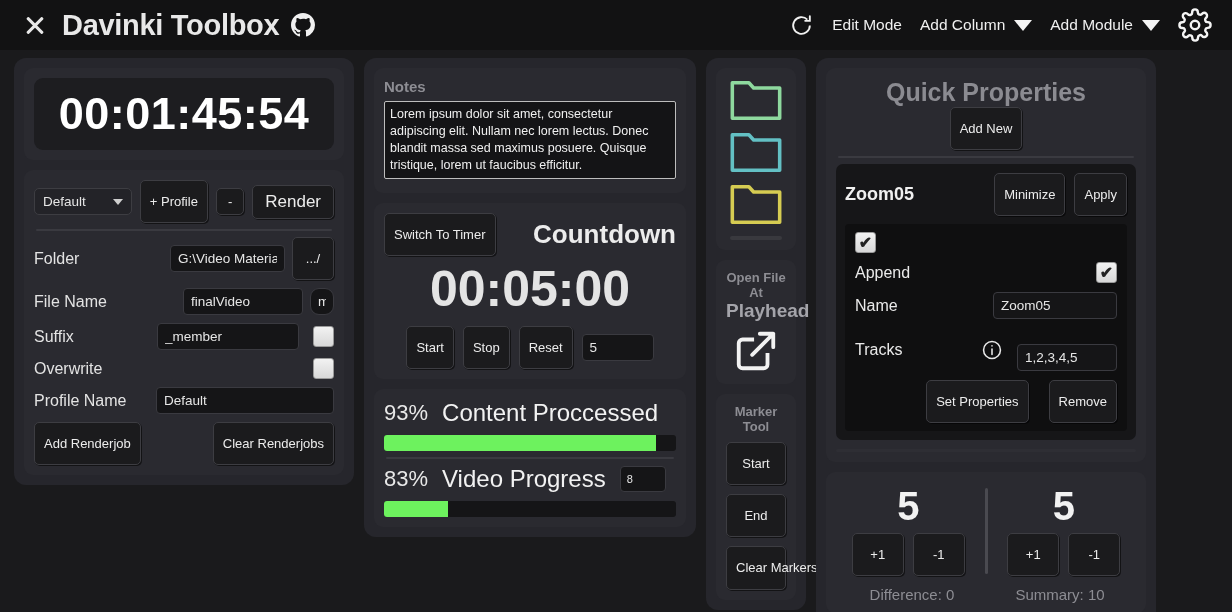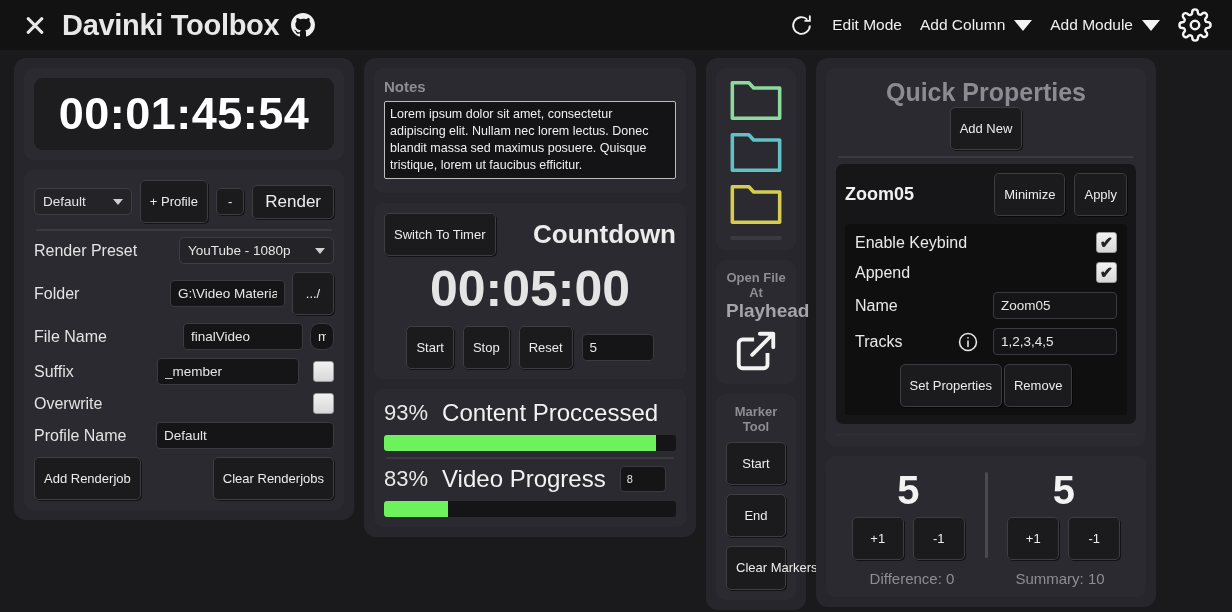--- a/index.html
+++ b/index.html
@@ -151,21 +151,21 @@
 
   
   .qp-head { display: flex; align-items: center; justify-content: space-between; flex-direction: column; }
   .qp-title { color: #8b8b91; font-size: 25px; font-weight: bold; }
   .qp-card { background: #161618; border-radius: 7px; padding: 9px; }
   .qp-card-head { display: flex; align-items: center; gap: 9px; }
   .qp-name { color: #f0f0f0; font-size: 18px; font-weight: bold; flex: 1; }
   .qp-body { background: #0f0f10; border-radius: 4px; padding: 8px 10px; margin-top: 8px; }
   .qp-row { display: flex; align-items: center; margin-bottom: 9px; }
   .qp-row-label { color: #eaeaea; font-size: 16px; flex: 1; }
-  .qp-foot { display: flex; gap: 2px; justify-content: center; }
+  .qp-foot { display: flex; gap: 20px; justify-content: flex-end; }
   .qp-underline { height: 3px; background: #2e2e34; border-radius: 2px; margin-top: 9px; }
 
   
   .counter-wrap { display: flex; align-items: stretch; }
   .counter { flex: 1; text-align: center; }
   .counter-val { color: #f2f2f2; font-size: 40px; font-weight: bold; line-height: 1; }
   .counter-btns { display: flex; gap: 9px; justify-content: center; margin-top: 7px; }
   .counter-sep { width: 3px; background: #4a4a50; border-radius: 2px; margin: 2px 6px; }
   .counter-foot { display: flex; margin-top: 10px; }
   .counter-foot div { flex: 1; text-align: center; color: #8d8d93; font-size: 15px; }
@@ -233,27 +233,20 @@
           <span>Default</span>
           <span class="tri"></span>
         </div>
         <button class="btn">+ Profile</button>
         <button class="btn" style="padding:5px 11px;">-</button>
         <button class="btn btn-lg" style="margin-left:auto;">Render</button>
       </div>
 
       <div class="divider"></div>
 
-      <div class="rowline">
-        <span class="rowlabel">Render Preset</span>
-        <div class="sel" style="width:155px;">
-          <span>YouTube - 1080p</span>
-          <span class="tri"></span>
-        </div>
-      </div>
 
       <div class="rowline">
         <span class="rowlabel">Folder</span>
         <input class="inp" style="width: 115px;" value="G:\Video Material\">
         <button class="btn" style="width:42px;">.../</button>
       </div>
 
       <div class="rowline">
         <span class="rowlabel">File Name</span>
         <input class="inp" style="width: 120px;" value="finalVideo">
@@ -374,38 +367,37 @@
 
       <div class="qp-card">
         <div class="qp-card-head">
           <div class="qp-name">Zoom05</div>
           <button class="btn">Minimize</button>
           <button class="btn">Apply</button>
         </div>
 
         <div class="qp-body">
           <div class="qp-row">
-            <span class="qp-row-label">Enable Keybind</span>
             <span class="chk">✔</span>
           </div>
           <div class="qp-row">
             <span class="qp-row-label">Append</span>
             <span class="chk">✔</span>
           </div>
           <div class="qp-row">
             <span class="qp-row-label">Name</span>
             <input class="inp" style="width: 124px;" value="Zoom05">
           </div>
           <div class="qp-row">
             <span class="qp-row-label">Tracks</span>
             <svg width="22" height="22" viewBox="0 0 24 24" fill="none" stroke="#e8e8e8" stroke-width="1.7" style="margin-right:14px;">
               <circle cx="12" cy="12" r="9.2"></circle>
               <path d="M12 11v6M12 7.4v.2" stroke-linecap="round"></path>
             </svg>
-            <input class="inp" style="width: 124px;" value="1,2,3,4,5">
+            <input class="inp" style="width: 100px; margin-top: 16px;" value="1,2,3,4,5">
           </div>
           <div class="qp-foot">
             <button class="btn">Set Properties</button>
             <button class="btn">Remove</button>
           </div>
         </div>
       </div>
       <div class="qp-underline"></div>
     </div>
 

